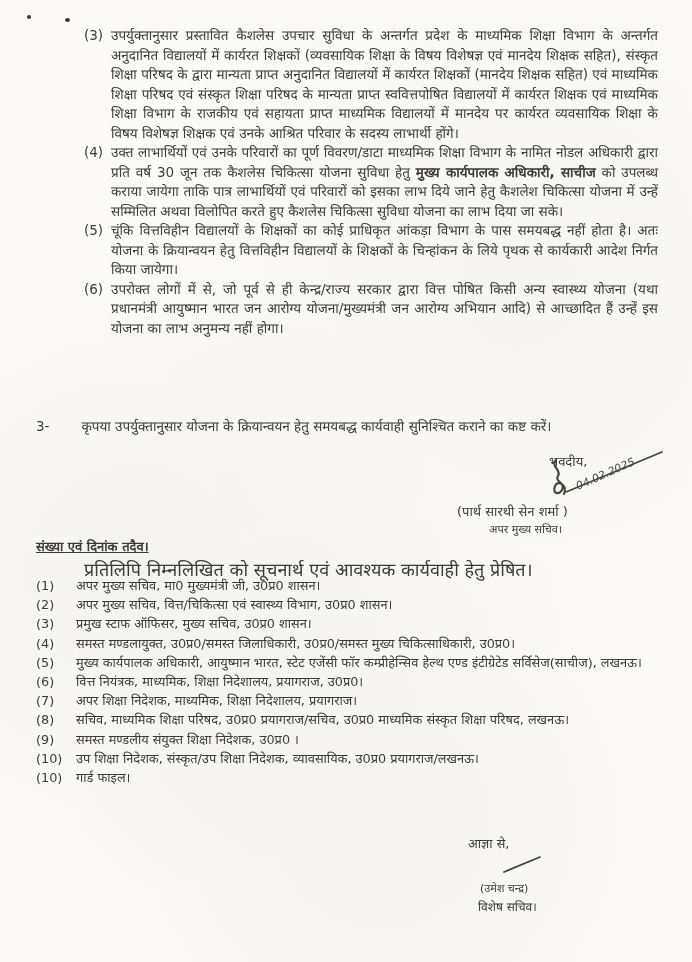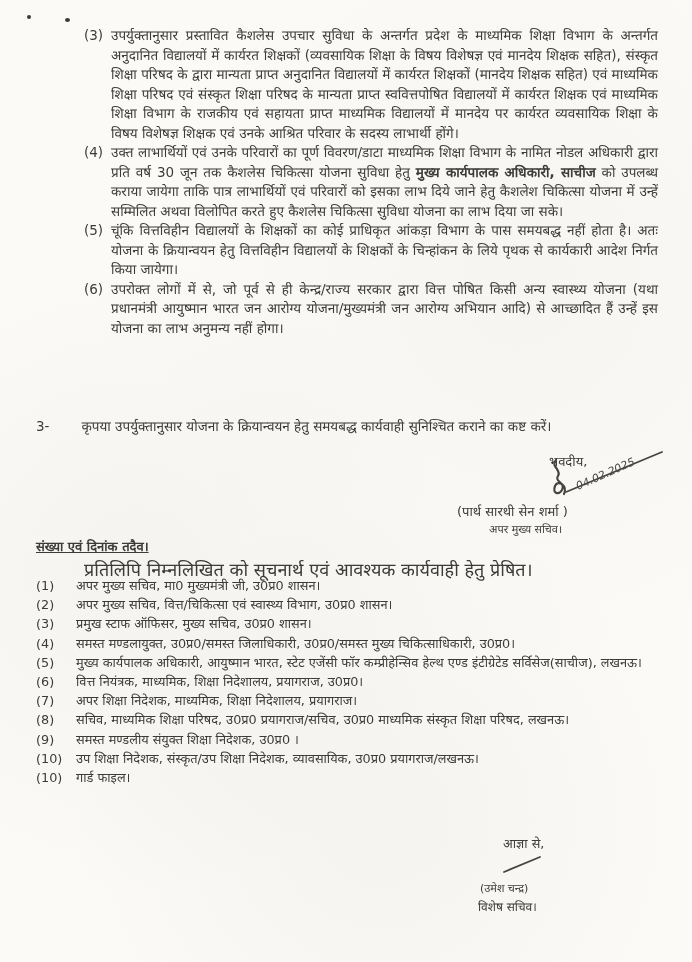--- a/index.html
+++ b/index.html
@@ -45,21 +45,21 @@
 
   
   .refline{position:absolute;left:36px;top:537px;font-size:13px;font-weight:bold;text-decoration:underline;}
   .copyintro{position:absolute;left:84px;top:557px;font-size:18px;text-align:right;}
   .copylist{position:absolute;left:36px;top:576px;width:624px;font-size:12.8px;line-height:19.2px;}
   .citem{display:flex;}
   .cnum2{flex:0 0 40px;}
   .cbody2{flex:1;}
 
   
-  .sig2-order{position:absolute;left:468px;top:834px;font-size:12.8px;margin-left:35px;}
+  .sig2-order{position:absolute;left:468px;top:834px;font-size:12.8px;}
   .sig2-svg{position:absolute;left:498px;top:852px;}
   .sig2-name{position:absolute;left:480px;top:880px;font-size:11px;}
   .sig2-desig{position:absolute;left:478px;top:898px;font-size:12px;}
 
   .hand{font-style:italic;fill:#4a4947;font-size:11px;font-family:"DejaVu Sans",sans-serif;}
 </style>
 </head>
 <body>
 
 <div class="page">

